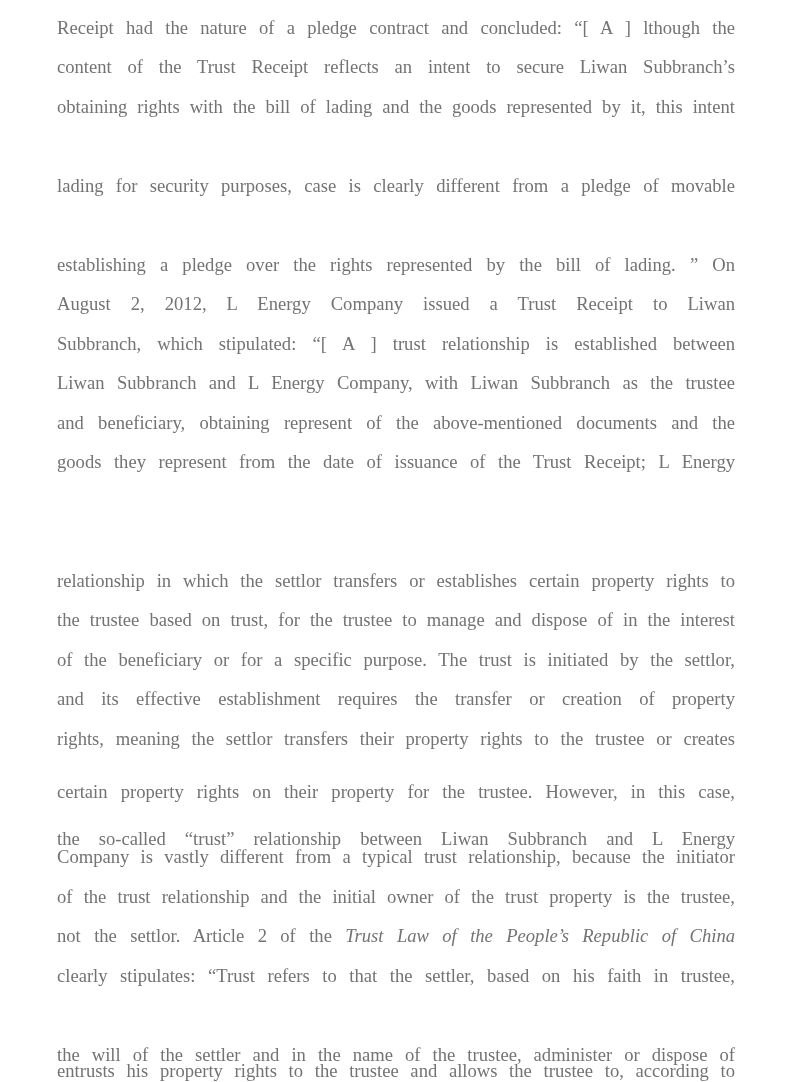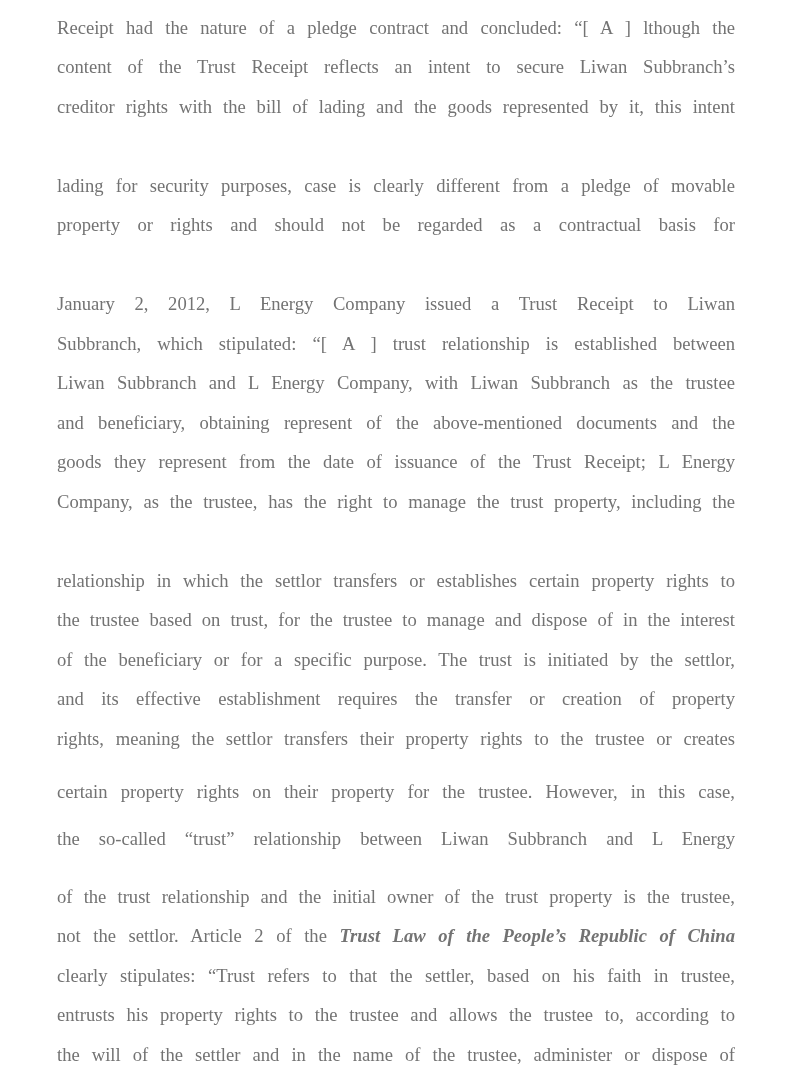--- a/index.html
+++ b/index.html
@@ -15,42 +15,42 @@
     width: 678px;
     font-family: "Liberation Serif", serif;
     font-size: 18.6px;
     color: #737373;
     white-space: nowrap;
     text-align: justify;
     text-align-last: justify;
     line-height: 22px;
     margin-left: 8px;
   }
-  em { font-style: italic; font-weight: bold; }
+  em { font-style: italic; }
 </style>
 </head>
 <body>
 
 <div class="page">
   <div class="line" style="top:17px">Receipt had the nature of a pledge contract and concluded: “[ A ] lthough the</div>
   <div class="line" style="top:56px">content of the Trust Receipt reflects an intent to secure Liwan Subbranch’s</div>
-  <div class="line" style="top:96px">creditor rights with the bill of lading and the goods represented by it, this intent</div>
+  <div class="line" style="top:96px">obtaining rights with the bill of lading and the goods represented by it, this intent</div>
   <div class="line" style="top:175px">lading for security purposes, case is clearly different from a pledge of movable</div>
-  <div class="line" style="top:214px">property or rights and should not be regarded as a contractual basis for</div>
-  <div class="line" style="top:293px">January 2, 2012, L Energy Company issued a Trust Receipt to Liwan</div>
+  <div class="line" style="top:254px">establishing a pledge over the rights represented by the bill of lading. ” On</div>
+  <div class="line" style="top:293px">August 2, 2012, L Energy Company issued a Trust Receipt to Liwan</div>
   <div class="line" style="top:333px">Subbranch, which stipulated: “[ A ] trust relationship is established between</div>
   <div class="line" style="top:372px">Liwan Subbranch and L Energy Company, with Liwan Subbranch as the trustee</div>
   <div class="line" style="top:412px">and beneficiary, obtaining represent of the above-mentioned documents and the</div>
   <div class="line" style="top:451px">goods they represent from the date of issuance of the Trust Receipt; L Energy</div>
-  <div class="line" style="top:491px">Company, as the trustee, has the right to manage the trust property, including the</div>
   <div class="line" style="top:609px">the trustee based on trust, for the trustee to manage and dispose of in the interest</div>
   <div class="line" style="top:570px">relationship in which the settlor transfers or establishes certain property rights to</div>
   <div class="line" style="top:649px">of the beneficiary or for a specific purpose. The trust is initiated by the settlor,</div>
   <div class="line" style="top:728px">rights, meaning the settlor transfers their property rights to the trustee or creates</div>
   <div class="line" style="top:688px">and its effective establishment requires the transfer or creation of property</div>
   <div class="line" style="top:781px">certain property rights on their property for the trustee. However, in this case,</div>
   <div class="line" style="top:828px">the so-called “trust” relationship between Liwan Subbranch and L Energy</div>
+  <div class="line" style="top:846px">Company is vastly different from a typical trust relationship, because the initiator</div>
   <div class="line" style="top:886px">of the trust relationship and the initial owner of the trust property is the trustee,</div>
   <div class="line" style="top:925px"><span>not the settlor. Article 2 of the </span><em>Trust Law of the People’s Republic of China</em></div>
   <div class="line" style="top:965px">clearly stipulates: “Trust refers to that the settler, based on his faith in trustee,</div>
-  <div class="line" style="top:1004px">entrusts his property rights to the trustee and allows the trustee to, according to</div>
+  <div class="line" style="top:1060px">entrusts his property rights to the trustee and allows the trustee to, according to</div>
   <div class="line" style="top:1044px">the will of the settler and in the name of the trustee, administer or dispose of</div>
 </div>
 
 </body></html>

